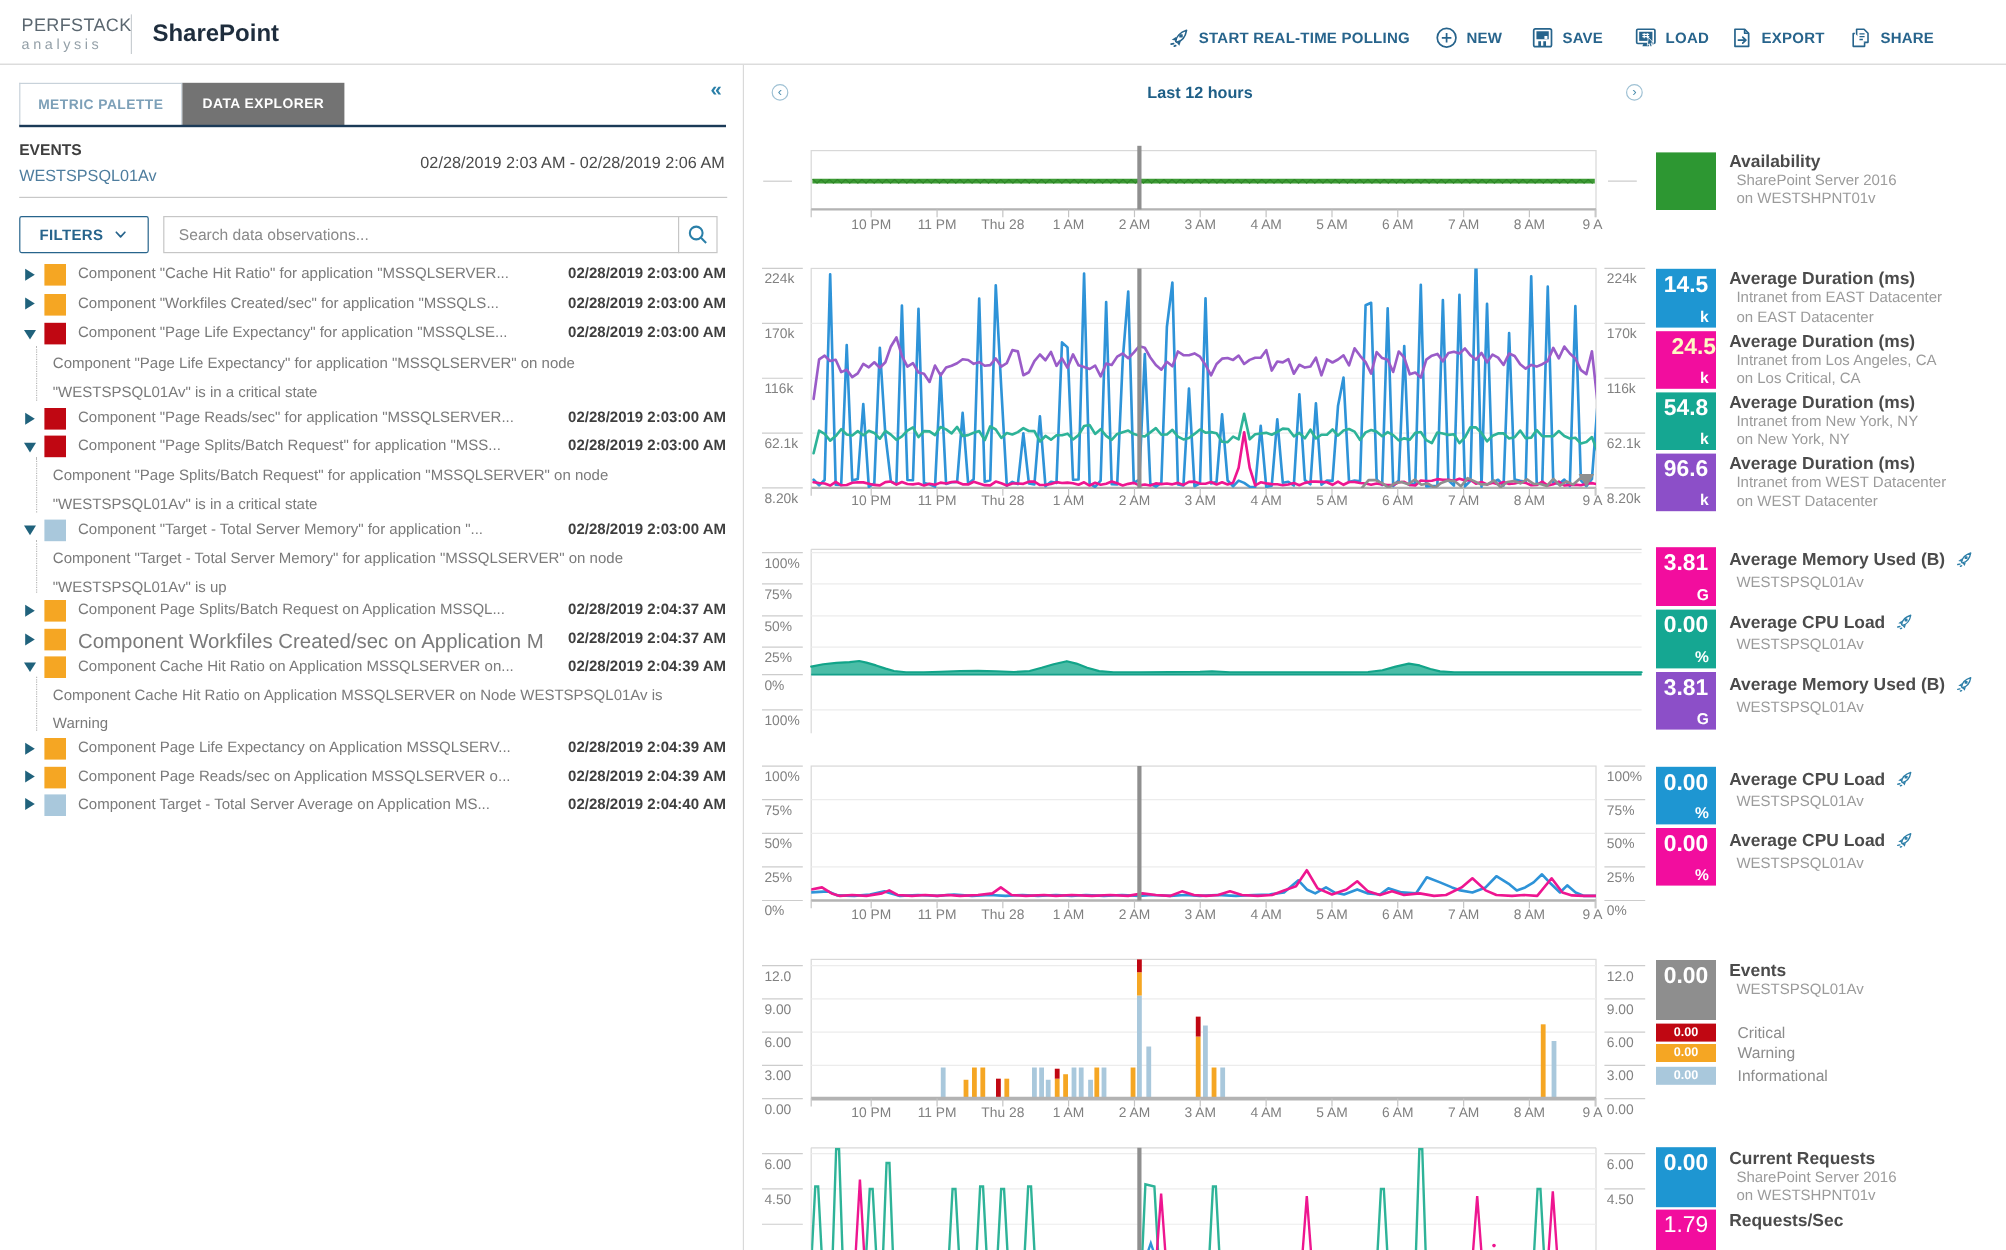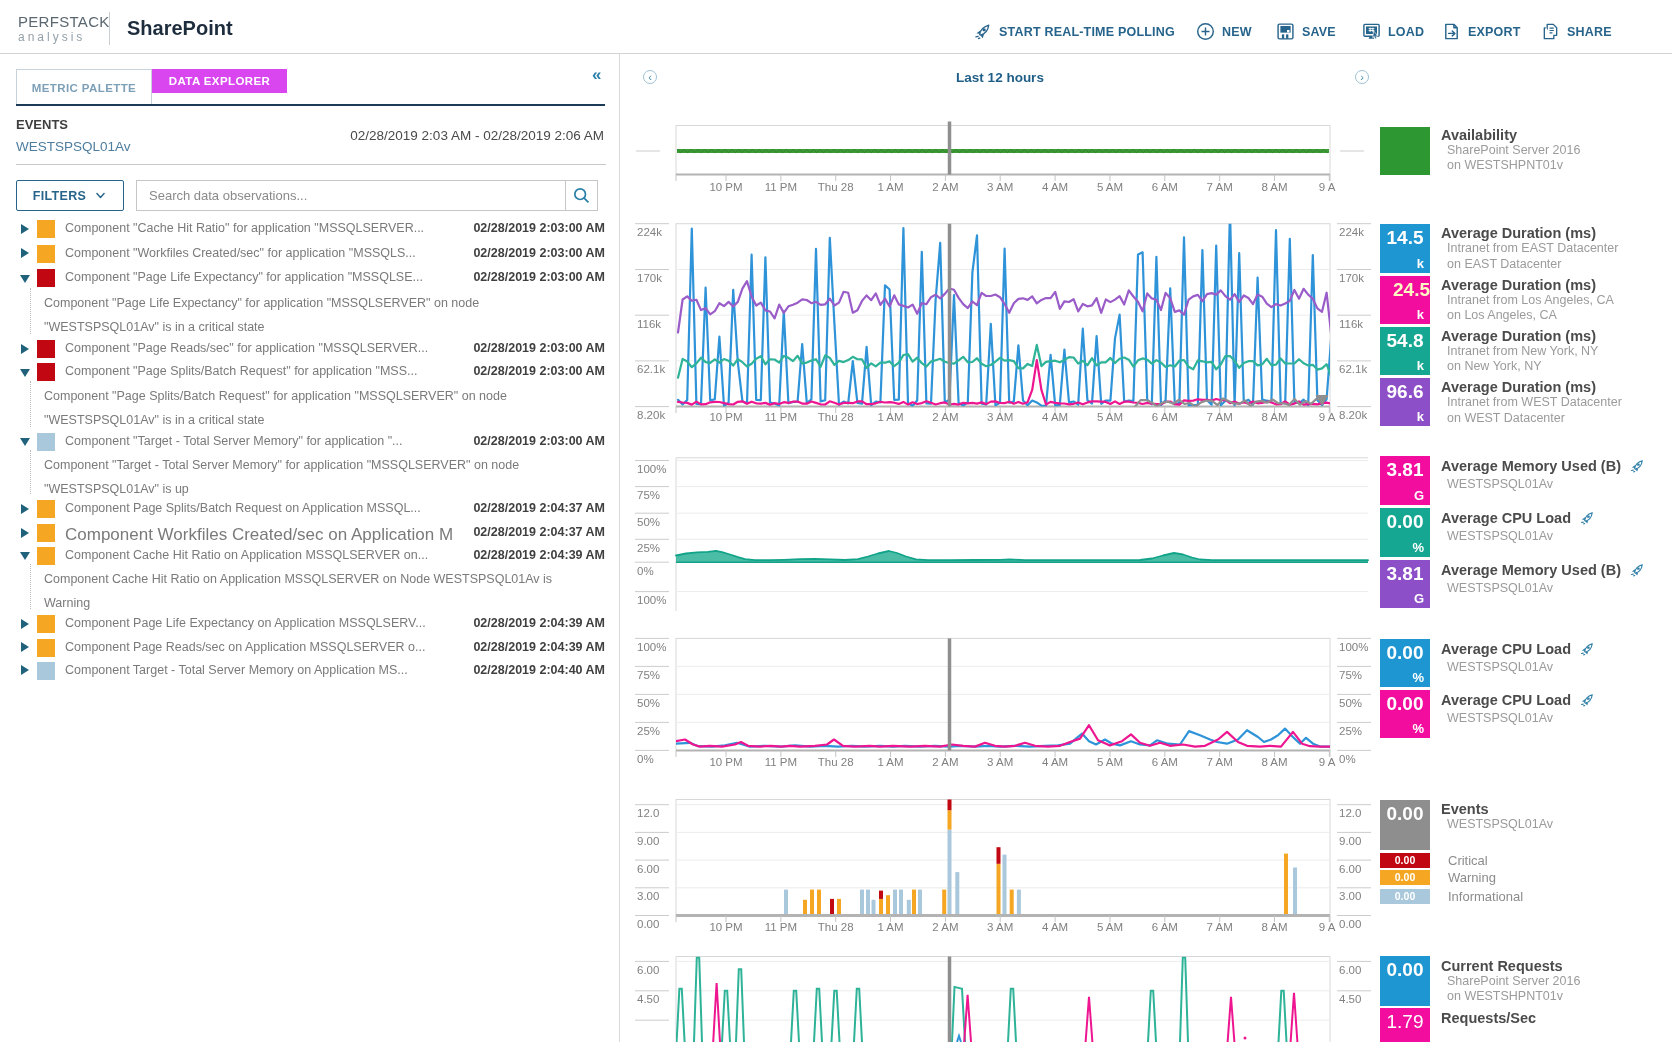--- a/index.html
+++ b/index.html
@@ -70,21 +70,21 @@
           <path d="M5 6.2 H3.5 V17.5 H13.5 V14"></path>
         </g>
         <path d="M9 6.5 H13.5 M9 9 H13.5 M9 11.5 H12" stroke="#27648c" stroke-width="1.2"></path>
       </svg>
       <span style="font-size:12.5px;font-weight:bold;color:#27648c;letter-spacing:.2px">SHARE</span>
     </div>
 
 <div class="abs" style="left:619px;top:54px;width:1px;height:988px;background:#d9d9d9"></div>
 <div class="abs" style="left:16px;top:69px;width:136px;height:36px;background:#fff;border:1px solid #c8d2da;border-bottom:none;
  display:flex;align-items:center;justify-content:center;font-size:11.5px;font-weight:bold;color:#7da0b8;letter-spacing:.4px">METRIC PALETTE</div>
-<div class="abs" style="left:152px;top:69px;width:135px;height:24px;background:#d946ef;
+<div class="abs" style="left:152px;top:69px;width:135px;height:36px;background:#737373;
  display:flex;align-items:center;justify-content:center;font-size:11.5px;font-weight:bold;color:#fff;letter-spacing:.4px">DATA EXPLORER</div>
 <div class="abs" style="left:16px;top:104px;width:589px;height:2px;background:#1b3a57"></div>
 <div class="abs" style="left:592px;top:65px;font-size:17px;font-weight:bold;color:#2a7fa8">«</div>
 
 <div class="abs" style="left:16px;top:117px;font-size:13px;font-weight:bold;color:#3f3f3f">EVENTS</div>
 <div class="abs" style="left:16px;top:139px;font-size:13.5px;color:#4e7d9e">WESTSPSQL01Av</div>
 <div class="abs" style="right:1068px;top:128px;font-size:13.5px;color:#4a4a4a">02/28/2019 2:03 AM - 02/28/2019 2:06 AM</div>
 <div class="abs" style="left:16px;top:164px;width:590px;height:1px;background:#c8c8c8"></div>
 
 <div class="abs" style="left:16px;top:180px;width:108px;height:31px;border:1px solid #27648c;border-radius:2px;
@@ -143,21 +143,21 @@
     <div style="position:absolute;left:21px;top:618.5px;width:0;height:0;border-left:8px solid #20627c;border-top:5.5px solid transparent;border-bottom:5.5px solid transparent"></div>
     <div style="position:absolute;left:37px;top:615.0px;width:18px;height:18px;background:#f5a623"></div>
     <div style="position:absolute;left:65px;top:616.0px;width:389px;overflow:hidden;white-space:nowrap;font-size:12.5px;color:#7a7a7a">Component Page Life Expectancy on Application MSSQLSERV...</div>
     <div style="position:absolute;right:1067px;top:616.0px;font-size:12.5px;font-weight:bold;color:#3f3f3f">02/28/2019 2:04:39 AM</div>
     <div style="position:absolute;left:21px;top:642.0px;width:0;height:0;border-left:8px solid #20627c;border-top:5.5px solid transparent;border-bottom:5.5px solid transparent"></div>
     <div style="position:absolute;left:37px;top:638.5px;width:18px;height:18px;background:#f5a623"></div>
     <div style="position:absolute;left:65px;top:639.5px;width:389px;overflow:hidden;white-space:nowrap;font-size:12.5px;color:#7a7a7a">Component Page Reads/sec on Application MSSQLSERVER o...</div>
     <div style="position:absolute;right:1067px;top:639.5px;font-size:12.5px;font-weight:bold;color:#3f3f3f">02/28/2019 2:04:39 AM</div>
     <div style="position:absolute;left:21px;top:665.3px;width:0;height:0;border-left:8px solid #20627c;border-top:5.5px solid transparent;border-bottom:5.5px solid transparent"></div>
     <div style="position:absolute;left:37px;top:661.8px;width:18px;height:18px;background:#a9c8dc"></div>
-    <div style="position:absolute;left:65px;top:662.8px;width:389px;overflow:hidden;white-space:nowrap;font-size:12.5px;color:#7a7a7a">Component Target - Total Server Memory on Application MS...</div>
+    <div style="position:absolute;left:65px;top:662.8px;width:389px;overflow:hidden;white-space:nowrap;font-size:12.5px;color:#7a7a7a">Component Target - Total Server Average on Application MS...</div>
     <div style="position:absolute;right:1067px;top:662.8px;font-size:12.5px;font-weight:bold;color:#3f3f3f">02/28/2019 2:04:40 AM</div>
     <div style="position:absolute;left:30px;top:288px;height:46px;border-left:1px dotted #b9b9b9"></div>
     <div style="position:absolute;left:44px;top:291px;width:540px;font-size:12.5px;color:#7a7a7a;line-height:24px">Component "Page Life Expectancy" for application "MSSQLSERVER" on node<br>"WESTSPSQL01Av" is in a critical state</div>
     <div style="position:absolute;left:30px;top:381px;height:46px;border-left:1px dotted #b9b9b9"></div>
     <div style="position:absolute;left:44px;top:384px;width:540px;font-size:12.5px;color:#7a7a7a;line-height:24px">Component "Page Splits/Batch Request" for application "MSSQLSERVER" on node<br>"WESTSPSQL01Av" is in a critical state</div>
     <div style="position:absolute;left:30px;top:450px;height:44px;border-left:1px dotted #b9b9b9"></div>
     <div style="position:absolute;left:44px;top:453px;width:540px;font-size:12.5px;color:#7a7a7a;line-height:24px">Component "Target - Total Server Memory" for application "MSSQLSERVER" on node<br>"WESTSPSQL01Av" is up</div>
     <div style="position:absolute;left:30px;top:564px;height:45px;border-left:1px dotted #b9b9b9"></div>
     <div style="position:absolute;left:44px;top:567px;width:540px;font-size:12.5px;color:#7a7a7a;line-height:24px">Component Cache Hit Ratio on Application MSSQLSERVER on Node WESTSPSQL01Av is<br>Warning</div>
 
@@ -486,21 +486,21 @@
       <div style="font-size:12.5px;color:#9b9b9b;line-height:15.4px;margin-left:6px;white-space:nowrap">Intranet from EAST Datacenter</div>
       <div style="font-size:12.5px;color:#9b9b9b;line-height:15.4px;margin-left:6px;white-space:nowrap">on EAST Datacenter</div>
     </div>
     <div style="position:absolute;left:1380px;top:275.7px;width:50px;height:48.2px;background:#f20d9e">
       <div style="position:absolute;left:0;right:0;top:3px;text-align:right;font-size:19px;font-weight:bold;color:#fef9c3">24.5</div>
       <div style="position:absolute;right:6px;bottom:2px;font-size:13px;font-weight:bold;color:#fff">k</div>
     </div>
     <div style="position:absolute;left:1441px;top:276.7px;width:230px">
       <div style="font-size:14.5px;font-weight:bold;color:#4b4b4b;line-height:16px;white-space:nowrap">Average Duration (ms)</div>
       <div style="font-size:12.5px;color:#9b9b9b;line-height:15.4px;margin-left:6px;white-space:nowrap">Intranet from Los Angeles, CA</div>
-      <div style="font-size:12.5px;color:#9b9b9b;line-height:15.4px;margin-left:6px;white-space:nowrap">on Los Angeles, CA</div>
+      <div style="font-size:12.5px;color:#9b9b9b;line-height:15.4px;margin-left:6px;white-space:nowrap">on Los Critical, CA</div>
     </div>
     <div style="position:absolute;left:1380px;top:327.0px;width:50px;height:48.2px;background:#15a792">
       <div style="position:absolute;left:0;right:0;top:3px;text-align:center;font-size:19px;font-weight:bold;color:#fff">54.8</div>
       <div style="position:absolute;right:6px;bottom:2px;font-size:13px;font-weight:bold;color:#fff">k</div>
     </div>
     <div style="position:absolute;left:1441px;top:328.0px;width:230px">
       <div style="font-size:14.5px;font-weight:bold;color:#4b4b4b;line-height:16px;white-space:nowrap">Average Duration (ms)</div>
       <div style="font-size:12.5px;color:#9b9b9b;line-height:15.4px;margin-left:6px;white-space:nowrap">Intranet from New York, NY</div>
       <div style="font-size:12.5px;color:#9b9b9b;line-height:15.4px;margin-left:6px;white-space:nowrap">on New York, NY</div>
     </div>

